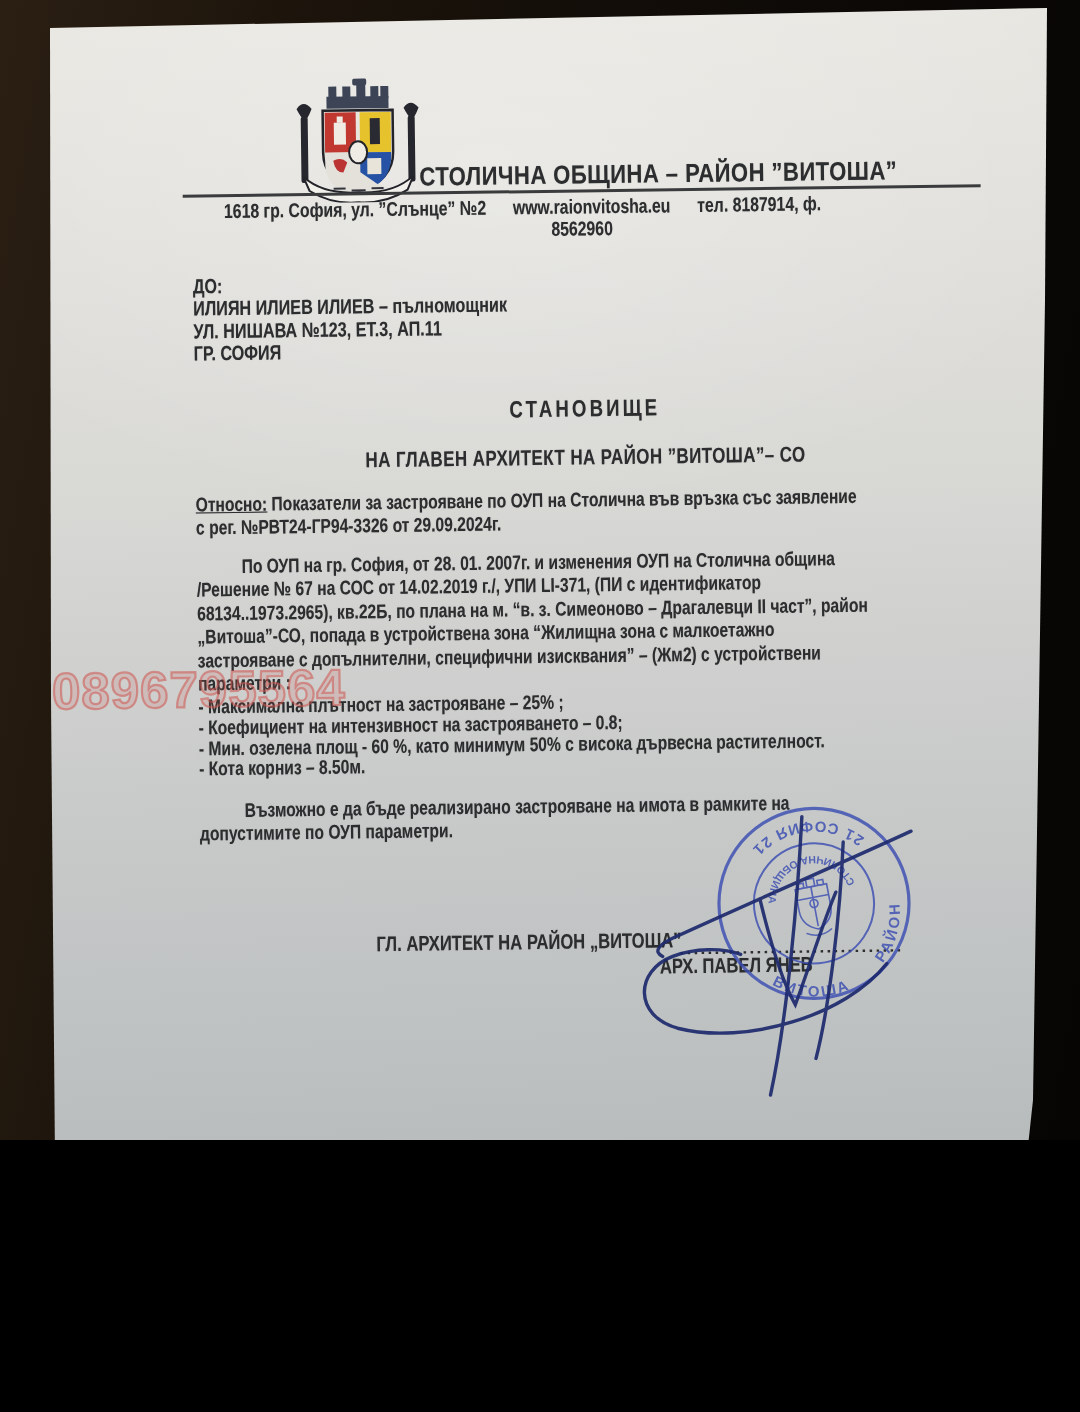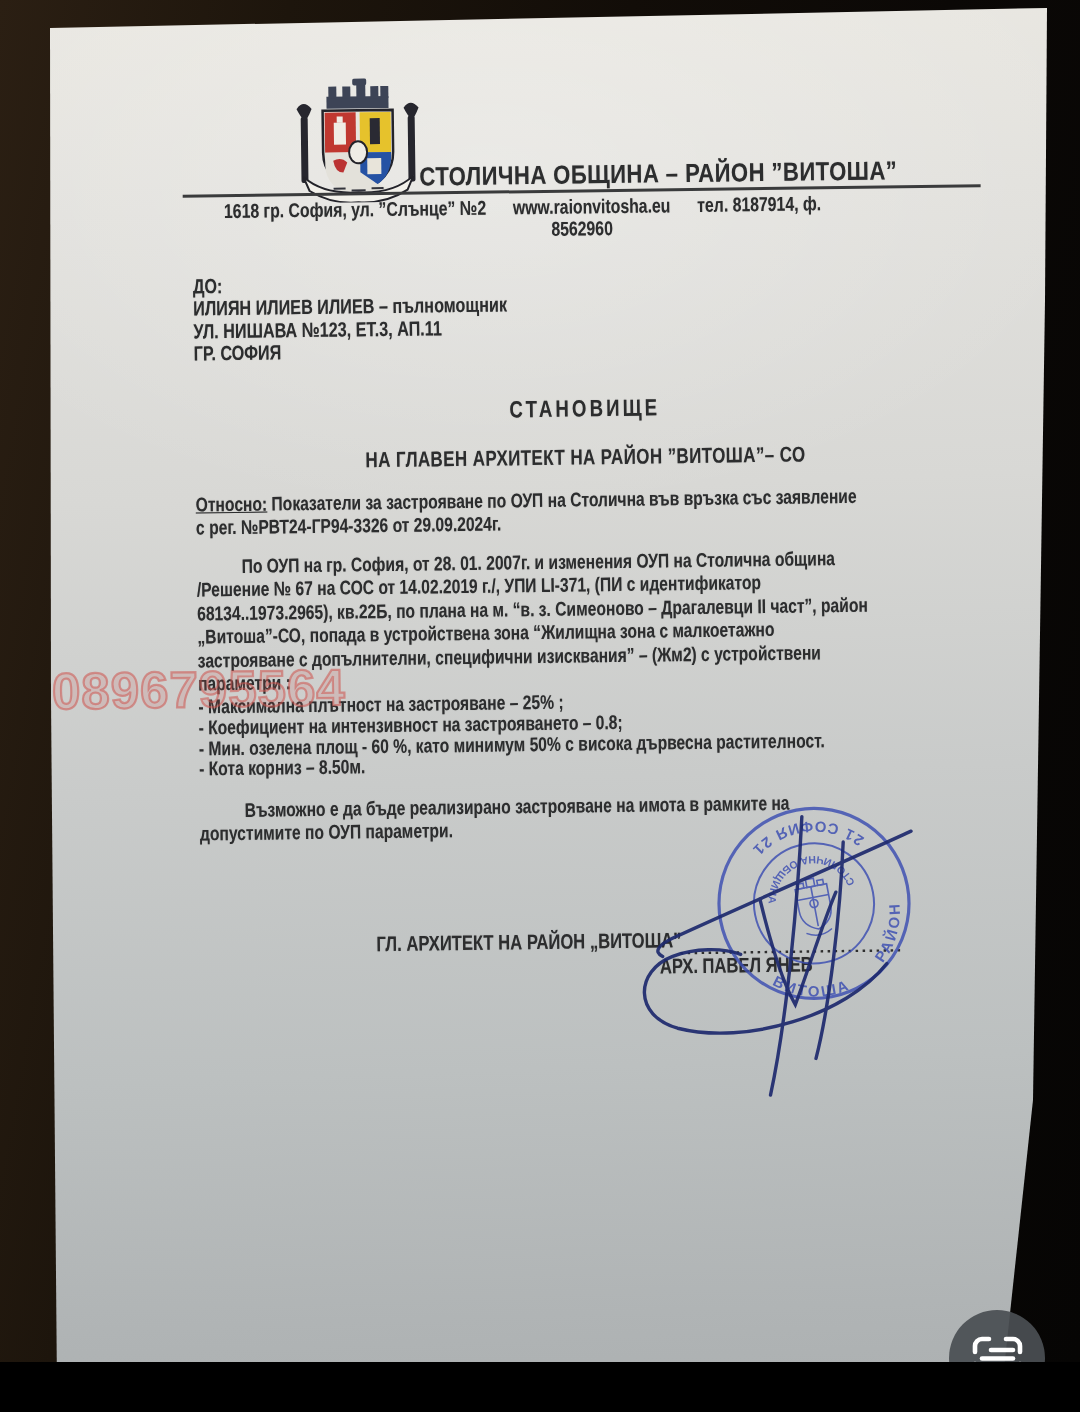--- a/index.html
+++ b/index.html
@@ -1,17 +1,17 @@
 <!DOCTYPE html>
 <html><head>
 <meta charset="utf-8">
 <style>
   html,body{margin:0;padding:0;background:#000;}
   .photo{
-    position:relative;width:1080px;height:1362px;overflow:hidden;
+    position:relative;width:1080px;height:1140px;overflow:hidden;
     background:linear-gradient(100deg,#2b1f13 0%,#1d150c 22%,#120d08 48%,#0b0806 72%,#060504 100%);
     font-family:"Liberation Sans",sans-serif;
   }
   .paper{
     position:absolute;left:0;top:0;width:1080px;height:1412px;
     clip-path:polygon(50px 28px,1047px 8px,1045px 300px,1033px 1100px,1000px 1406px,520px 1408px,57px 1389px,51px 700px);
     background:
       radial-gradient(900px 500px at 45% 12%,rgba(255,255,255,.25),rgba(255,255,255,0) 70%),
       linear-gradient(178deg,#eae8e2 0%,#e2e1dd 15%,#d8d8d5 35%,#c9cbca 55%,#bcc0c0 75%,#b0b4b5 92%,#abafb0 100%);
     filter:drop-shadow(0 0 22px rgba(0,0,0,.55));

